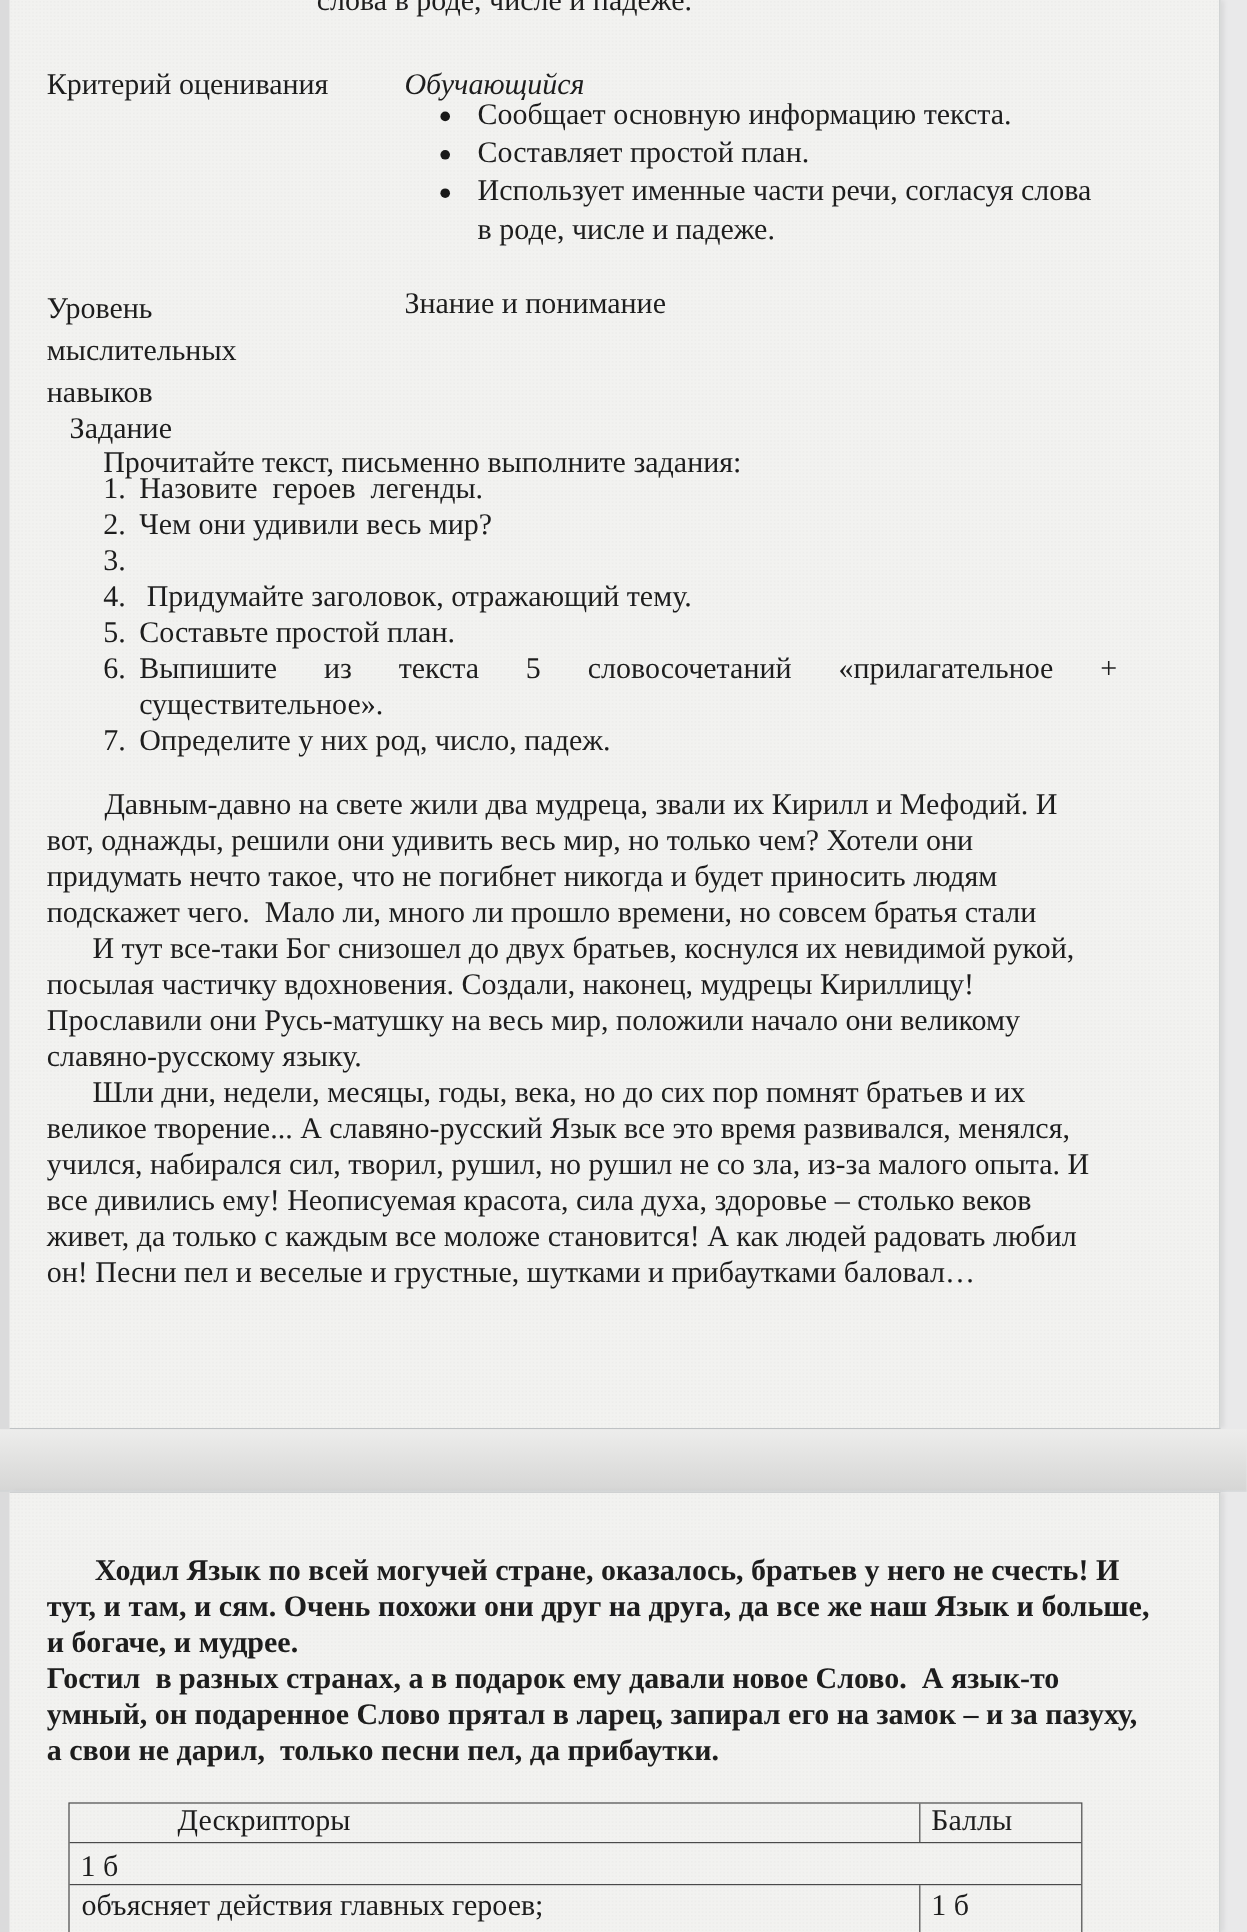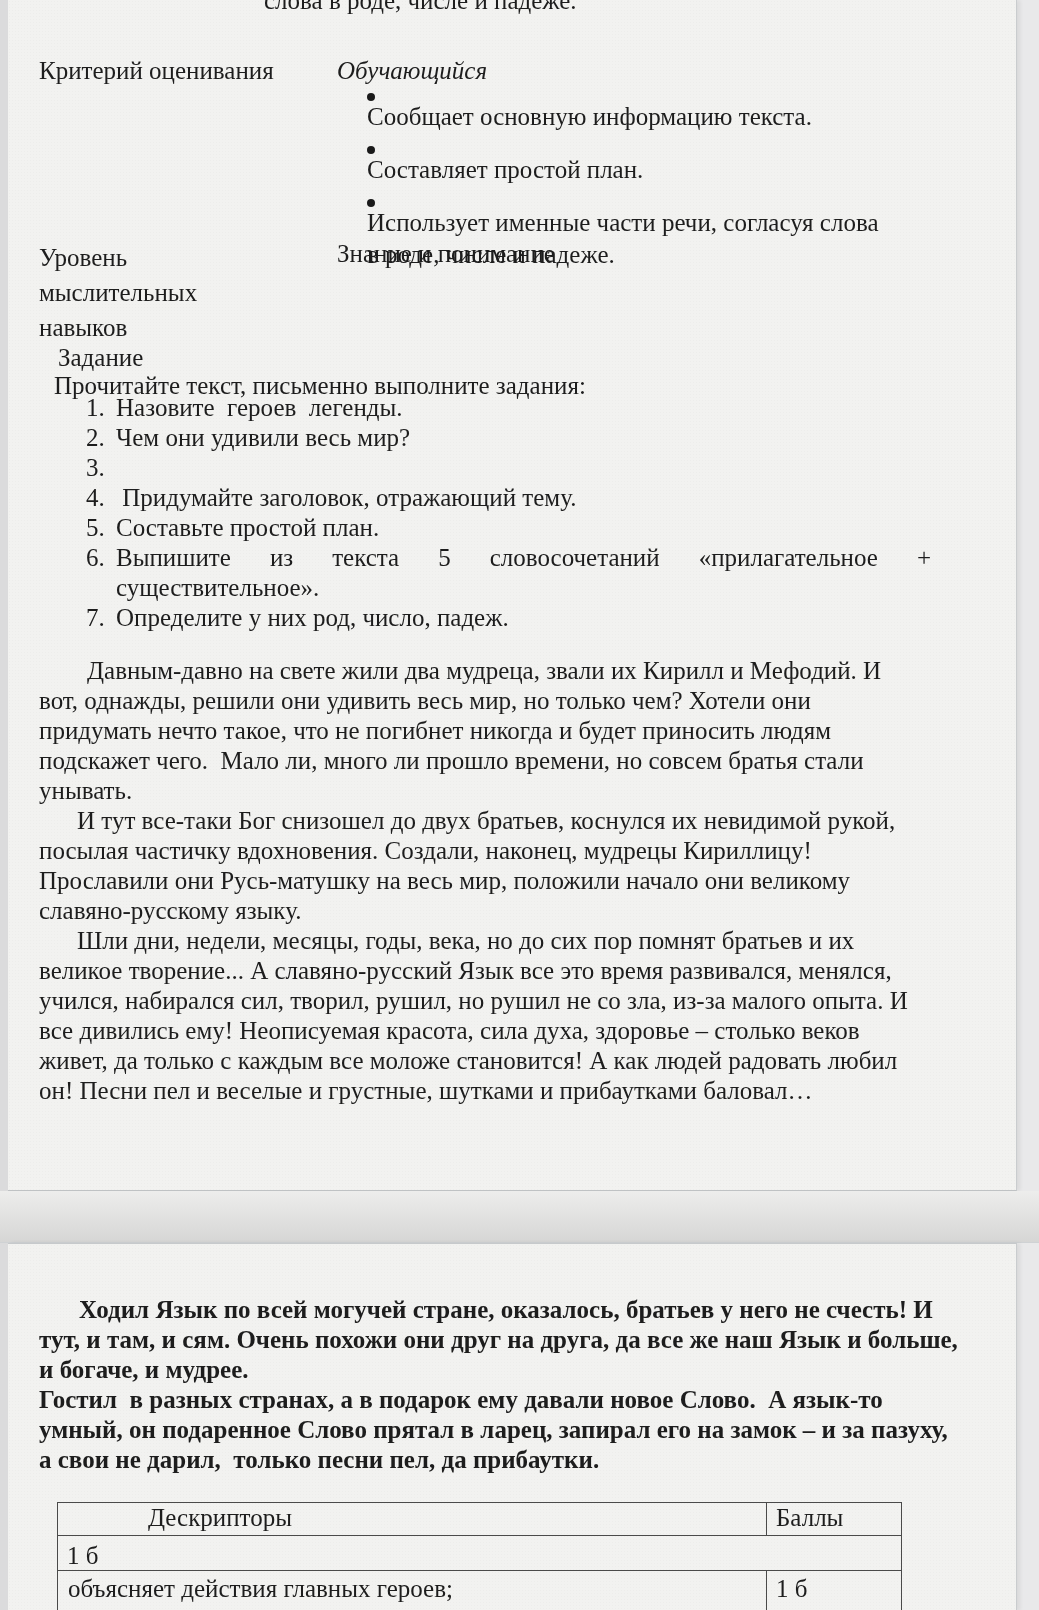--- a/index.html
+++ b/index.html
@@ -23,29 +23,29 @@
   .page-gap{position:absolute;left:0;top:1191px;width:1039px;height:51px;
     background:linear-gradient(180deg,#ededec,#d6d6d5);
     border-bottom:1px solid #cfd2d4;}
   .page-2{top:1243px;height:367px;border-top:1px solid #c6c9cb;}
 
   .txt{font-size:25px;}
   .clip-top{position:absolute;left:256px;top:-13px;white-space:pre;}
   .crit-label{position:absolute;left:31px;top:57px;}
   .student{position:absolute;left:329px;top:57px;font-style:italic;}
   .bullets{position:absolute;left:359px;top:80px;line-height:32px;}
-  .bullet{display:flex;flex-direction:column;}
+  .bullet{display:flex;}
   .dot{flex:none;width:8px;height:8px;border-radius:50%;background:#1a1a1a;margin:13px 23px 0 0;}
   .blines div{white-space:pre;}
   .level-label{position:absolute;left:31px;top:240px;line-height:35px;}
   .level-label div{white-space:pre;}
   .level-value{position:absolute;left:329px;top:240px;}
   .task-head{position:absolute;left:46px;top:344px;line-height:28px;}
   .task-title{padding-left:4px;}
-  .task-intro{white-space:pre;}
+  .task-intro{white-space:pre;margin-left:32px;}
   .tasks{position:absolute;left:78px;top:393px;line-height:30px;}
   .titem{display:flex;}
   .tnum{flex:none;width:30px;white-space:pre;}
   .ttext{white-space:pre;}
   .ttext-j{white-space:normal;width:815px;text-align-last:justify;}
   .story{position:absolute;left:31px;top:656px;line-height:30px;}
   .sline{white-space:pre;}
   .ind48{padding-left:48px;}
   .ind38{padding-left:38px;}
   .ind40{padding-left:40px;}
@@ -141,21 +141,20 @@
         <span class="tnum">7.</span>
         <span class="ttext">Определите у них род, число, падеж.</span>
       </div>
     </div>
 
     <div class="story txt">
       <div class="sline ind48">Давным-давно на свете жили два мудреца, звали их Кирилл и Мефодий. И</div>
       <div class="sline">вот, однажды, решили они удивить весь мир, но только чем? Хотели они</div>
       <div class="sline">придумать нечто такое, что не погибнет никогда и будет приносить людям</div>
       <div class="sline">подскажет чего.  Мало ли, много ли прошло времени, но совсем братья стали</div>
-      <div class="sline">унывать.</div>
       <div class="sline ind38">И тут все-таки Бог снизошел до двух братьев, коснулся их невидимой рукой,</div>
       <div class="sline">посылая частичку вдохновения. Создали, наконец, мудрецы Кириллицу!</div>
       <div class="sline">Прославили они Русь-матушку на весь мир, положили начало они великому</div>
       <div class="sline">славяно-русскому языку.</div>
       <div class="sline ind38">Шли дни, недели, месяцы, годы, века, но до сих пор помнят братьев и их</div>
       <div class="sline">великое творение... А славяно-русский Язык все это время развивался, менялся,</div>
       <div class="sline">учился, набирался сил, творил, рушил, но рушил не со зла, из-за малого опыта. И</div>
       <div class="sline">все дивились ему! Неописуемая красота, сила духа, здоровье – столько веков</div>
       <div class="sline">живет, да только с каждым все моложе становится! А как людей радовать любил</div>
       <div class="sline">он! Песни пел и веселые и грустные, шутками и прибаутками баловал…</div>

